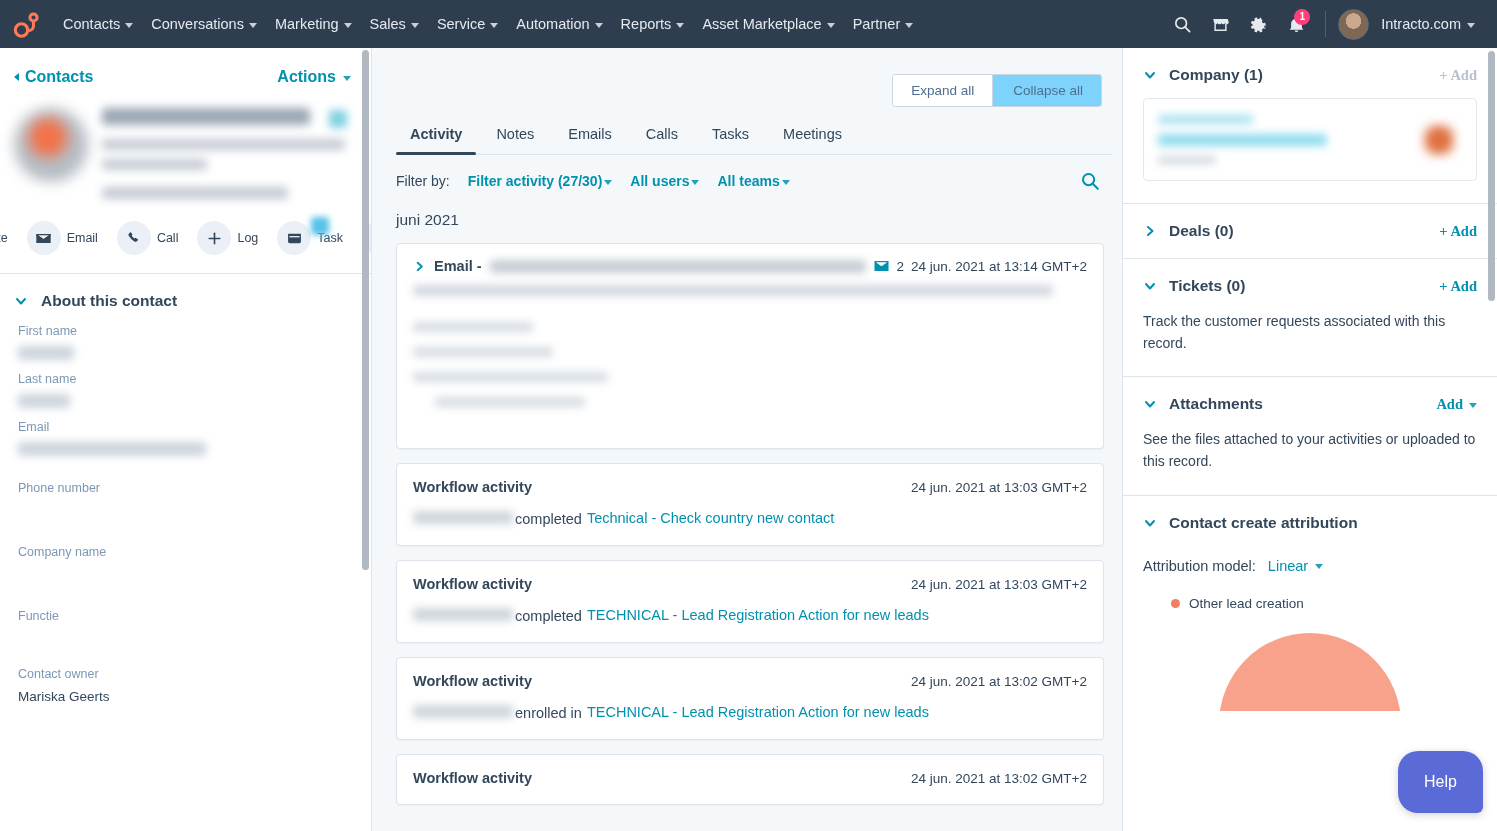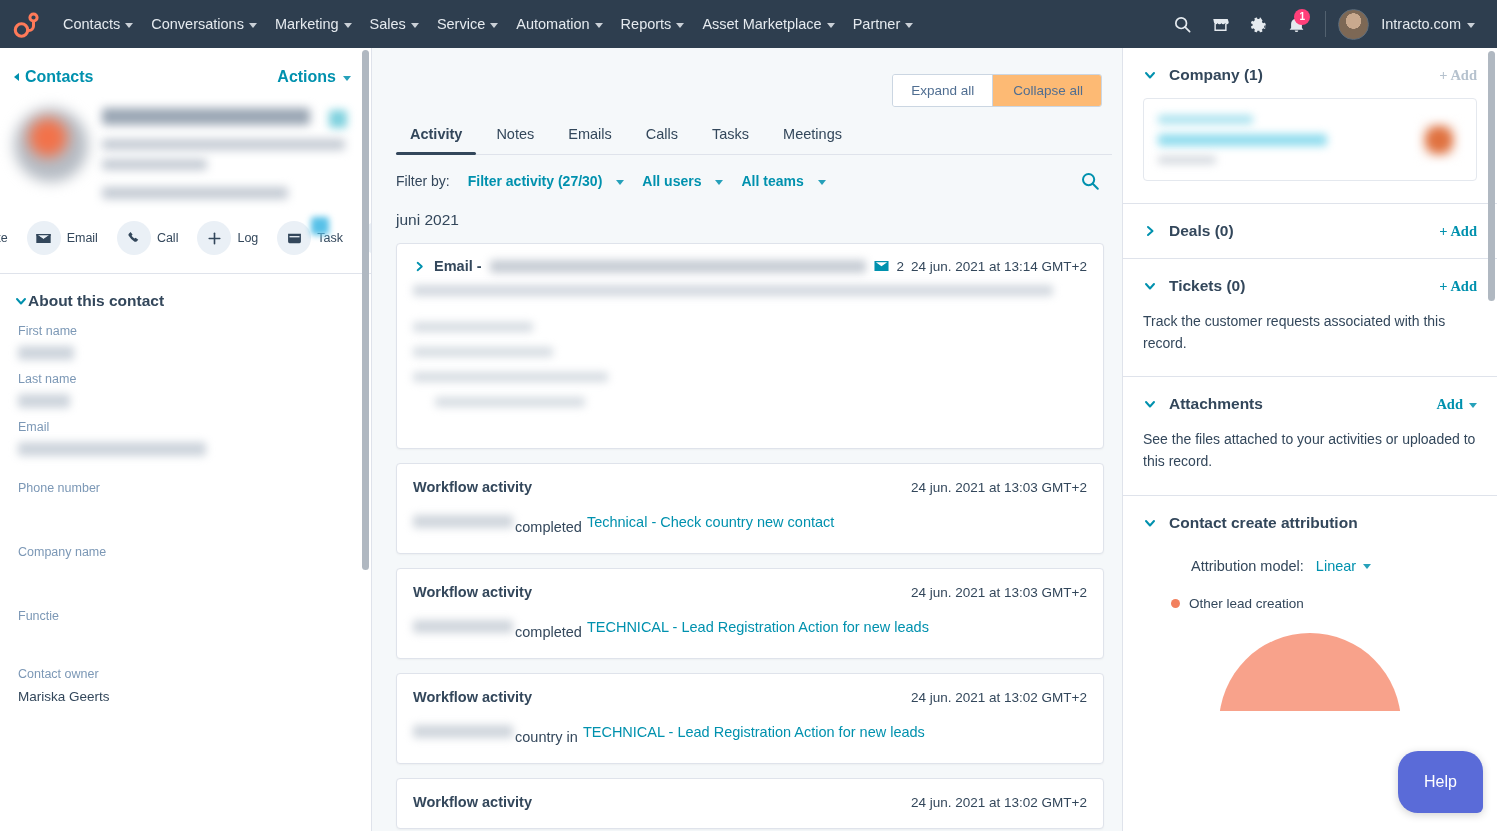--- a/index.html
+++ b/index.html
@@ -108,21 +108,21 @@
     padding: 16px 0 18px; border-bottom: 1px solid #dfe3eb;
   }
   .qa { display: flex; flex-direction: row; align-items: center; gap: 6px; cursor: pointer; }
   .qa-circle {
     width: 34px; height: 34px; border-radius: 50%; background: #eaf0f6;
     display: flex; align-items: center; justify-content: center; color: #33475b;
   }
   .qa-label { font-size: 12.5px; color: #33475b; }
 
   .about-head {
-    display: flex; align-items: center; 
+    display: flex; align-items: center; gap: 13px;
     padding: 18px 14px 14px;
   }
   .about-title { font-size: 15.5px; font-weight: 700; color: #33475b; }
   .chev { color: #0091ae; display:inline-block; line-height: 0; }
   .chev svg { display:block; }
   .prop { padding: 0 18px 6px; }
   .prop-label { font-size: 12.5px; color: #7c98b6; margin-bottom: 8px; }
   .prop-val { font-size: 13.5px; color: #33475b; min-height: 19px; }
   .prop-blur { height: 14px; border-radius: 3px; background: #cdd4dc; filter: blur(4px); margin-bottom: 6px; }
   .sp-first { width: 56px; }
@@ -136,21 +136,21 @@
 
   
   .center-col { flex: 1; position: relative; background: #f5f8fa; overflow:hidden; }
   .center-inner { padding: 0 10px 0 16px; height: 783px; overflow:hidden; }
   .expand-row { display: flex; justify-content: flex-end; padding: 14px 10px 0 0; margin-top: 12px; }
   .btn-group { display: flex; border: 1px solid #cbd6e2; border-radius: 3px; overflow: hidden; }
   .btn-group button {
     font-family: inherit; font-size: 13.5px; color: #506e91;
     background: #fff; border: none; padding: 8px 18px; cursor: pointer;
   }
-  .btn-group button.active { background: #fdba74; padding-left: 20px; }
+  .btn-group button.active { background: #7dd3fc; padding-left: 20px; }
   .btn-group button + button { border-left: 1px solid #cbd6e2; }
 
   .tabs { display: flex; gap: 6px; padding: 10px 0 0 8px; position: relative; }
   .tab {
     font-size: 14.5px; color: #33475b; padding: 9px 14px 12px; cursor: pointer;
     position: relative; white-space: nowrap;
   }
   .tab.active { font-weight: 700; }
   .tab.active::after {
     content: ""; position: absolute; left: 0; right: 0; bottom: -1px;
@@ -158,21 +158,21 @@
   }
   .tabs-rule { height: 1px; background: #dfe3eb; margin: 0 0 0 8px; }
 
   .filter-row {
     display: flex; align-items: center; gap: 18px;
     padding: 16px 12px 14px 8px;
   }
   .filter-label { font-size: 14px; color: #33475b; }
   .filter-link {
     font-size: 14px; color: #0091ae; font-weight: 600; cursor: pointer;
-    display: flex; align-items: center; gap: 14px;
+    display: flex; align-items: center; gap: 2px;
   }
   .filter-search { margin-left: auto; color: #0091ae; cursor: pointer; display:flex; }
 
   .month-head { font-size: 15.5px; color: #33475b; padding: 6px 8px 14px; }
 
   .card {
     background: #fff; border: 1px solid #dfe3eb; border-radius: 4px;
     margin: 0 8px 14px 8px; box-shadow: 0 1px 2px rgba(0,0,0,.04);
   }
   .card-email { padding: 14px 16px 26px; position: relative; }
@@ -190,21 +190,21 @@
                 background: #d2d8df; filter: blur(4.5px); width: 95%; }
   .email-body-line { height: 10px; border-radius: 3px; background: #d6dce2; filter: blur(4px); margin-bottom: 15px; }
   .ebl1 { width: 120px; } .ebl2 { width: 140px; } .ebl3 { width: 195px; } .ebl4 { width: 150px; margin-left: 22px; }
 
   .card-wf { padding: 15px 16px 18px; }
   .wf-head { display: flex; align-items: baseline; justify-content: center; }
   .wf-title { font-size: 14.5px; font-weight: 700; color: #33475b; }
   .wf-time { margin-left: auto; font-size: 13.5px; color: #33475b; }
   .wf-body { display: flex; align-items: center; gap: 0; margin-top: 13px; font-size: 14.5px; }
   .wf-who { width: 100px; height: 13px; background: #cfd5dc; border-radius: 3px; filter: blur(4.5px); }
-  .wf-verb { color: #33475b; margin: 11px 5px 0 2px; }
+  .wf-verb { color: #33475b; margin: 3px 5px 0 2px; }
   .wf-link { color: #0091ae; cursor: pointer; }
 
   
   .right-col {
     width: 375px; flex: 0 0 375px; background: #fff;
     border-left: 1px solid #dfe3eb; position: relative; overflow: hidden;
   }
   .panel { border-bottom: 1px solid #dfe3eb; padding: 18px 20px 22px; }
   .panel-head { display: flex; align-items: center; gap: 12px; }
   .panel-title { font-size: 15.5px; font-weight: 700; color: #33475b; }
@@ -220,21 +220,21 @@
   }
   .cc-lines { flex: 1; }
   .cc-l1 { height: 9px; width: 36%; background: #a8e2ef; border-radius: 3px; filter: blur(4px); margin-bottom: 10px; }
   .cc-l2 { height: 12px; width: 64%; background: #8fdcee; border-radius: 3px; filter: blur(4.5px); margin-bottom: 10px; }
   .cc-l3 { height: 8px; width: 22%; background: #d3d8de; border-radius: 3px; filter: blur(4px); }
   .cc-logo {
     width: 34px; height: 34px; border-radius: 4px;
     background: radial-gradient(circle at 50% 50%, #e0713f 0 45%, #f6e3da 70%, #fff 100%);
     filter: blur(5px); margin-right: 6px;
   }
-  .attr-row { display: flex; align-items: center; gap: 12px; margin-top: 26px; margin-left: 48px; }
+  .attr-row { display: flex; align-items: center; gap: 12px; margin-top: 26px; }
   .attr-label { font-size: 14.5px; color: #33475b; }
   .attr-select { font-size: 14.5px; color: #0091ae; font-weight: 400; cursor: pointer; display:flex; align-items:center; gap: 7px; }
   .legend { display: flex; align-items: center; gap: 9px; margin: 22px 0 0 28px; }
   .legend-dot { width: 9px; height: 9px; border-radius: 50%; background: #f2805e; }
   .legend-text { font-size: 13.5px; color: #33475b; }
   .donut-wrap { position: relative; height: 90px; margin-top: 10px; overflow: hidden; }
   .donut {
     position: absolute; left: 50%; transform: translateX(-50%);
     top: 12px; width: 182px; height: 182px; border-radius: 50%;
     background: #f8a28b;
@@ -562,21 +562,21 @@
         </div>
       </div>
 
       <div class="card card-wf">
         <div class="wf-head">
           <span class="wf-title">Workflow activity</span>
           <span class="wf-time">24 jun. 2021 at 13:02 GMT+2</span>
         </div>
         <div class="wf-body">
           <span class="wf-who"></span>
-          <span class="wf-verb">country in</span>
+          <span class="wf-verb">enrolled in</span>
           <span class="wf-link">TECHNICAL - Lead Registration Action for new leads</span>
         </div>
       </div>
 
       <div class="card card-wf">
         <div class="wf-head">
           <span class="wf-title">Workflow activity</span>
           <span class="wf-time">24 jun. 2021 at 13:02 GMT+2</span>
         </div>
       </div>

